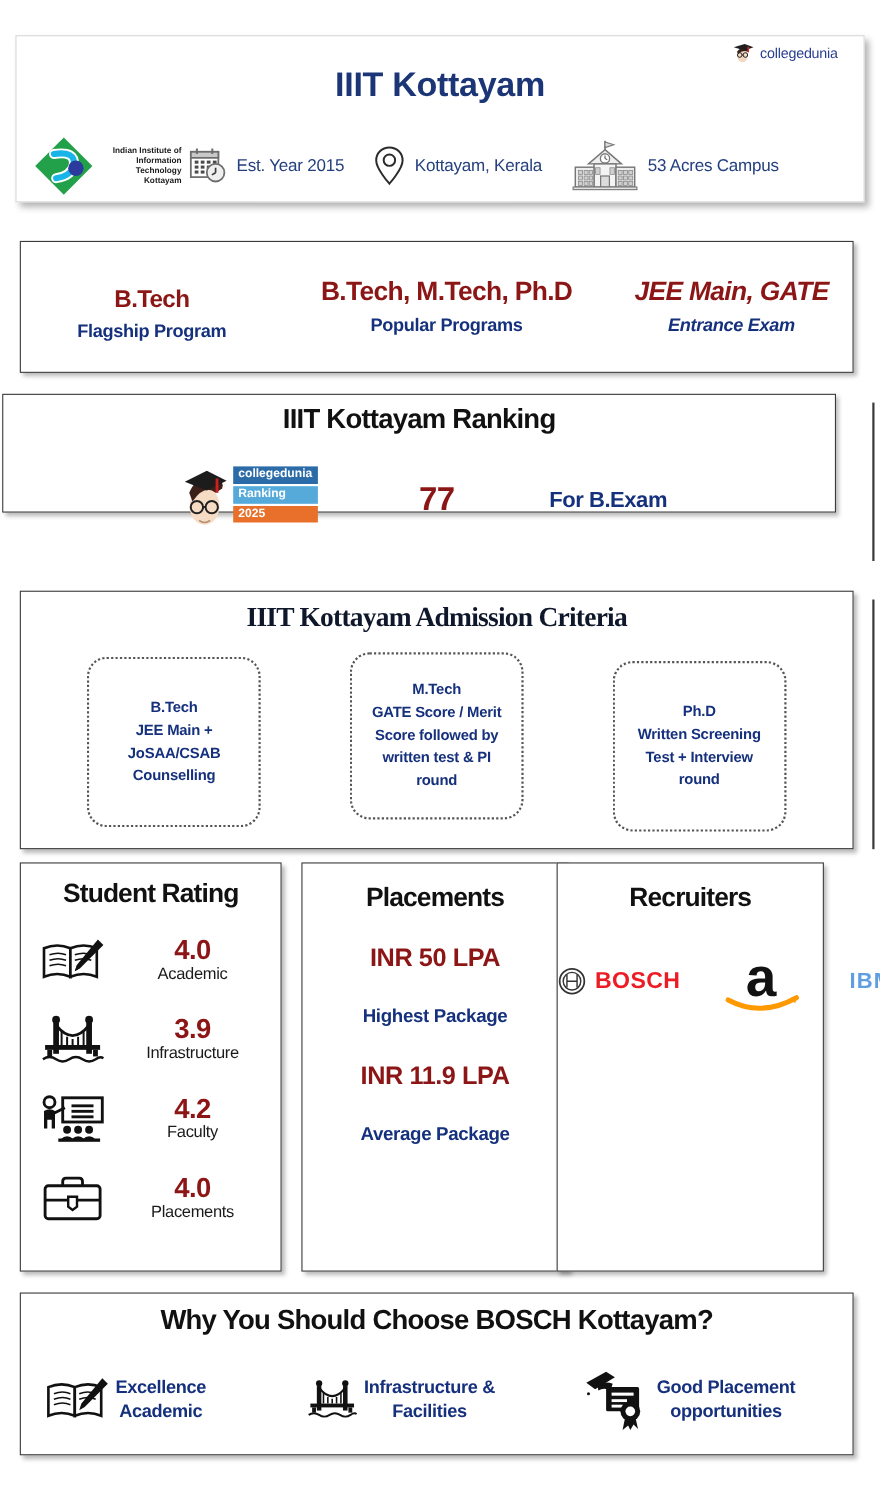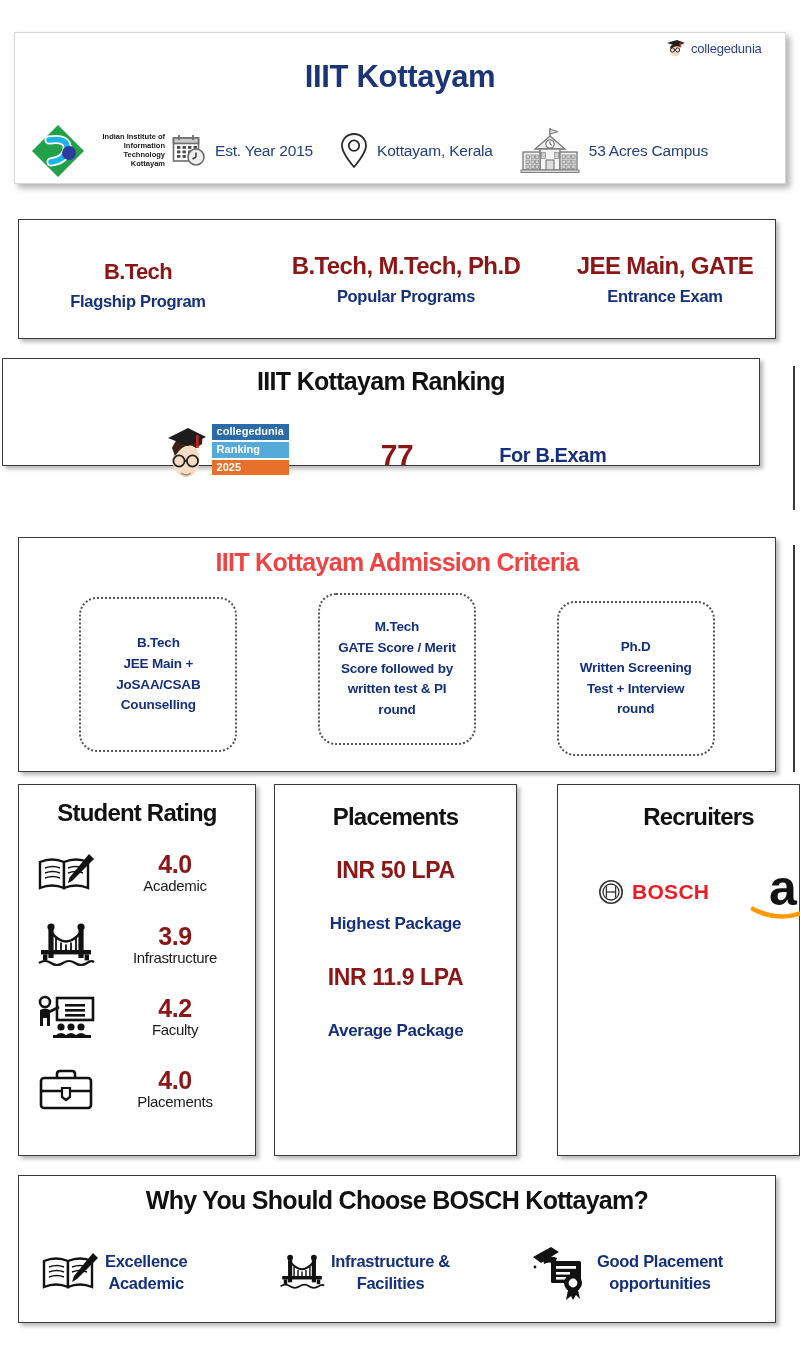--- a/index.html
+++ b/index.html
@@ -136,21 +136,21 @@
     font-weight: bold;
     color: #15307c;
     letter-spacing: -0.3px;
     margin-top: 8px;
     line-height: 1.1;
   }
   #prog-0 .prog-value { font-size: 22px; }
   #prog-0 { flex: 0 0 230px; }
   #prog-0 .prog-value { margin-bottom: 2px; }
   #prog-1 { flex: 0 0 290px; }
-  #prog-2 { flex: 1; }
+  #prog-2 { flex: 1; font-style: italic; }
   #prog-0 .prog-value, #prog-0 .prog-label { transform: translateY(6px); }
 
   
   #ranking-panel {
     left: 2px;
     top: 358px;
     width: 758px;
     height: 108px;
   }
   #ranking-title {
@@ -208,22 +208,23 @@
     top: 537px;
     width: 758px;
     height: 235px;
   }
   #admission-title {
     position: absolute;
     left: 0; right: 0; top: 10px;
     text-align: center;
     font-size: 25px;
     font-weight: bold;
-    color: #ef4444;
+    color: #0f172a;
     letter-spacing: -0.7px;
+    font-family: Liberation Serif, serif;
   }
   #admission-row {
     position: absolute;
     left: 20px; right: 20px;
     top: 53px;
     height: 165px;
     display: flex;
     justify-content: space-around;
     align-items: flex-start;
   }
@@ -243,21 +244,21 @@
     line-height: 1.55;
     letter-spacing: -0.2px;
   }
   #adm-0 { height: 155px; margin-top: 6px; }
   #adm-1 { height: 152px; margin-top: 2px; }
   #adm-2 { height: 155px; margin-top: 10px; }
 
   
   #rating-panel   { left: 18px;  top: 784px; width: 238px; height: 372px; }
   #placement-panel{ left: 274px; top: 784px; width: 243px; height: 372px; }
-  #recruiters-panel{left: 557px; top: 784px; width: 243px; height: 372px; padding-left: 40px; }
+  #recruiters-panel{left: 506px; top: 784px; width: 243px; height: 372px; }
 
   .card-title {
     text-align: center;
     font-size: 24px;
     font-weight: bold;
     color: #111111;
     letter-spacing: -0.8px;
     margin-top: 14px;
   }
   #placement-panel .card-title,

